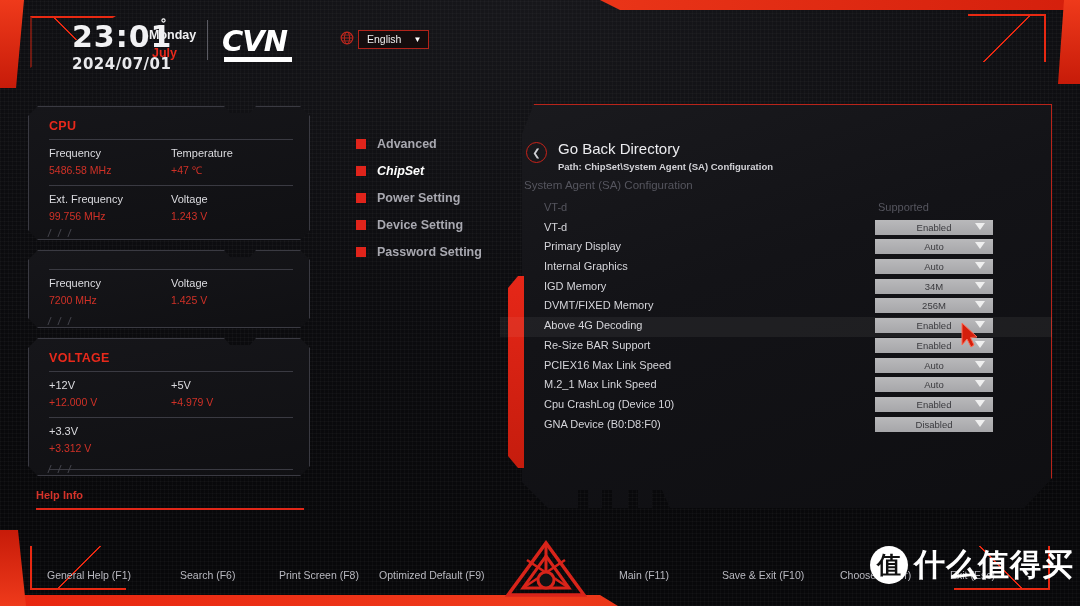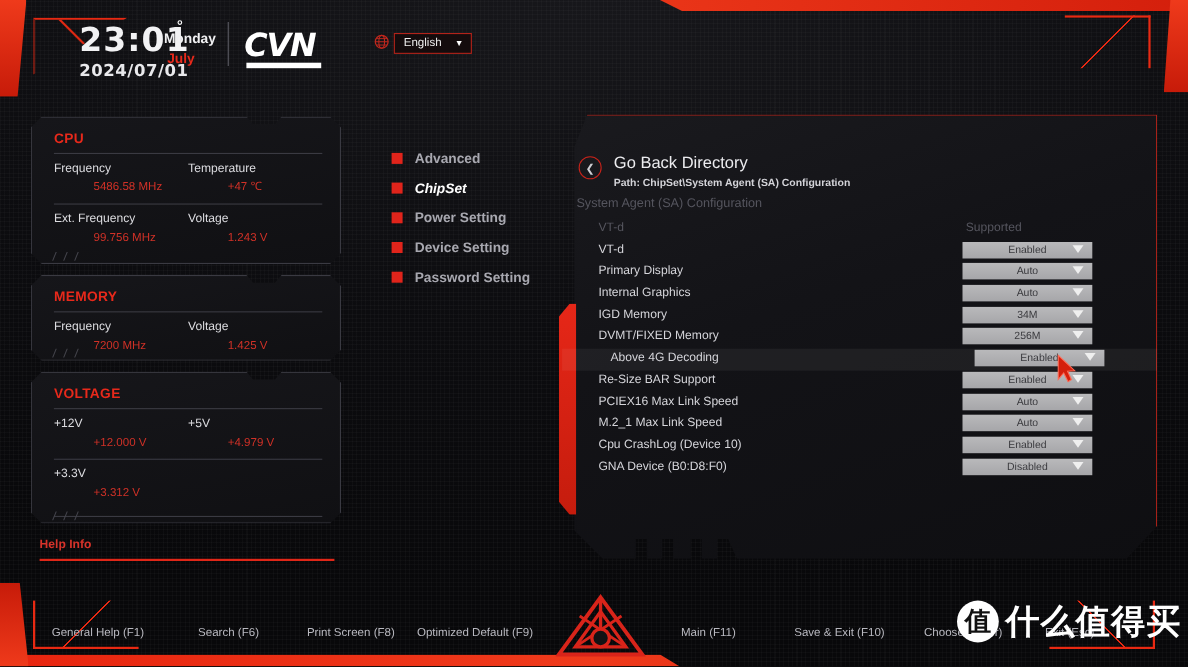--- a/index.html
+++ b/index.html
@@ -145,21 +145,21 @@
   .card.c2 { top:250px; width:282px; height:78px;
     clip-path: polygon(0 10px, 10px 0, 196px 0, 202px 7px, 222px 7px, 228px 0, 272px 0, 282px 10px, 282px 68px, 272px 78px, 10px 78px, 0 68px); }
   .card.c3 { top:338px; width:282px; height:138px;
     clip-path: polygon(0 10px, 10px 0, 196px 0, 202px 7px, 222px 7px, 228px 0, 272px 0, 282px 10px, 282px 128px, 272px 138px, 10px 138px, 0 128px); }
 
   .card-title { font-size:12.5px; font-weight:700; color:#e8291b; letter-spacing:.3px; margin-bottom:5px; }
   .rowline { height:1px; background:#3a3a42; margin:6px 0 5px 0; }
   .kv-row { display:flex; }
   .kv { width:130px; }
   .kv .k { font-size:11px; color:#dcdce0; line-height:17px; }
-  .kv .v { font-size:10.5px; color:#d03127; line-height:17px;margin-left:36px; }
+  .kv .v { font-size:10.5px; color:#d03127; line-height:17px; }
 
   .zz { position:absolute; left:20px; bottom:2px; display:flex; gap:2px; }
   .zz i { display:block; width:8px; height:8px;
     border-left:1.5px solid #44444c; transform: skewX(-22deg); }
 
   .helpinfo { position:absolute; left:36px; top:489px; font-size:11px; font-weight:700; color:#d6332a; }
   .helpbar { position:absolute; left:36px; top:508px; width:268px; height:2px; background:#e02718; }
 
   
   .menu { position:absolute; left:356px; top:130px; }
@@ -218,21 +218,21 @@
   .back-title { position:absolute; left:58px; top:36px; font-size:15px; color:#ececef; }
   .back-path  { position:absolute; left:58px; top:57px; font-size:9.5px; font-weight:700; color:#d3d3d8; }
 
   .sec-title { position:absolute; left:24px; top:75px; font-size:11.5px; color:#55555e; }
 
   .list { position:absolute; left:0; top:95px; right:0; }
   .lrow { position:relative; height:19.7px; }
   .lrow .lbl { position:absolute; left:44px; top:2px; font-size:11px; color:#d5d5da; white-space:nowrap; }
   .lrow.dim .lbl { color:#55555e; }
   .lrow .sup { position:absolute; left:378px; top:2px; font-size:11px; color:#55555e; }
-  .lrow.hl { background: rgba(255,255,255,.055); margin-left: 11px; }
+  .lrow.hl { background: rgba(255,255,255,.055); }
   .sel {
     position:absolute; left:375px; top:1px; width:118px; height:15px;
     background: linear-gradient(180deg,#b9b9bb,#a6a6a9);
     display:flex; align-items:center; justify-content:center;
     font-size:9.5px; color:#3a3a3e;
   }
   .sel .car { position:absolute; right:8px; top:3px; width:0;height:0;
     border-left:5px solid transparent;border-right:5px solid transparent;border-top:7px solid #efefef; }
 
   
@@ -320,21 +320,20 @@
       </div>
     </div>
     <div class="zz">
         <i></i>
         <i></i>
         <i></i>
       </div>
   </div>
 
   <div class="card c2">
-    <div class="card-title">MEMORY</div>
     <div class="rowline"></div>
     <div class="kv-row">
       <div class="kv">
         <div class="k">Frequency</div>
         <div class="v">7200 MHz</div>
       </div>
       <div class="kv">
         <div class="k">Voltage</div>
         <div class="v">1.425 V</div>
       </div>

